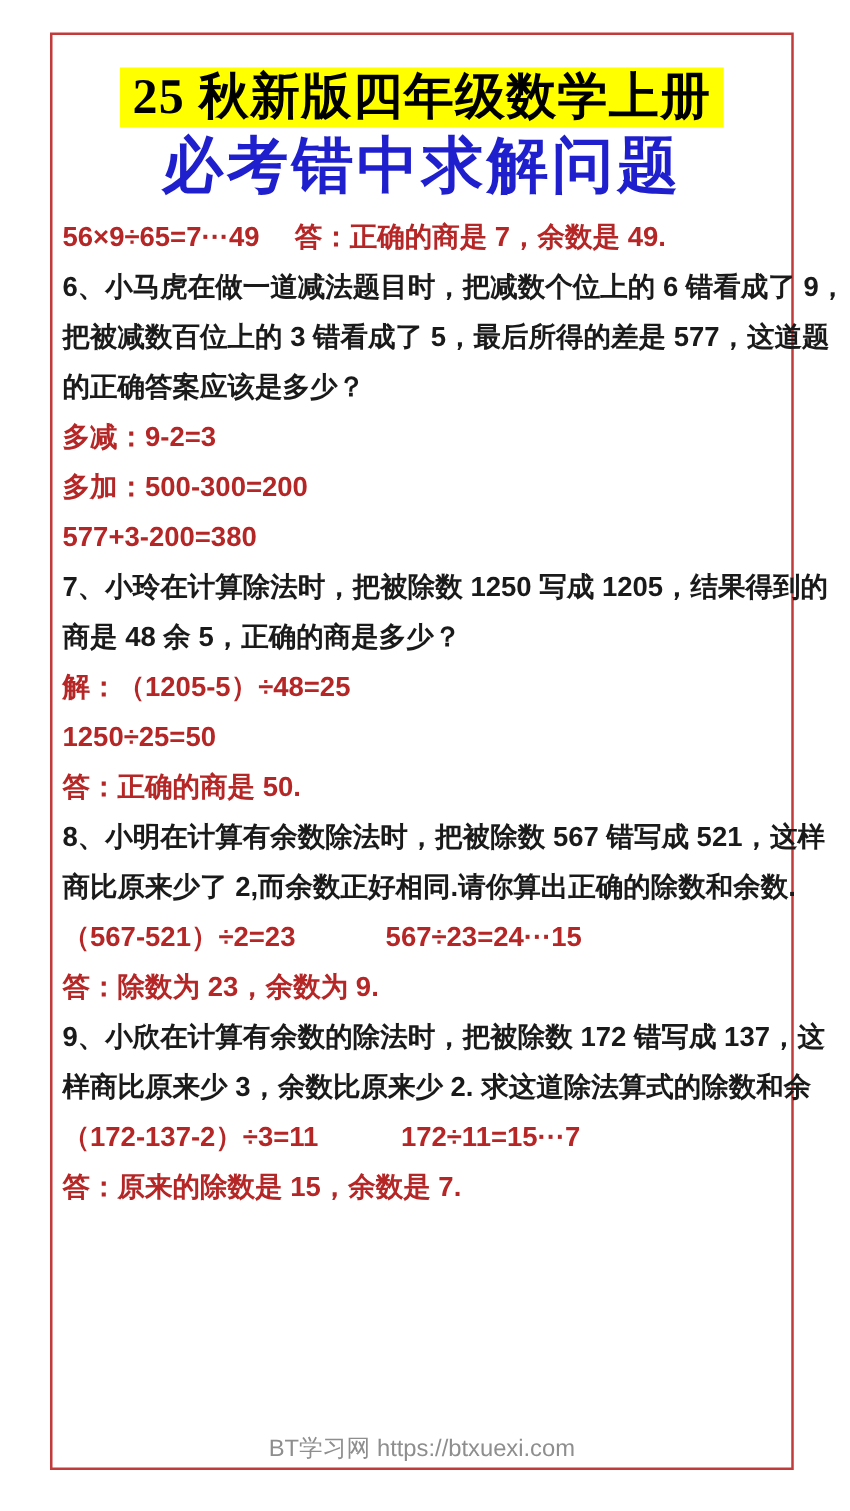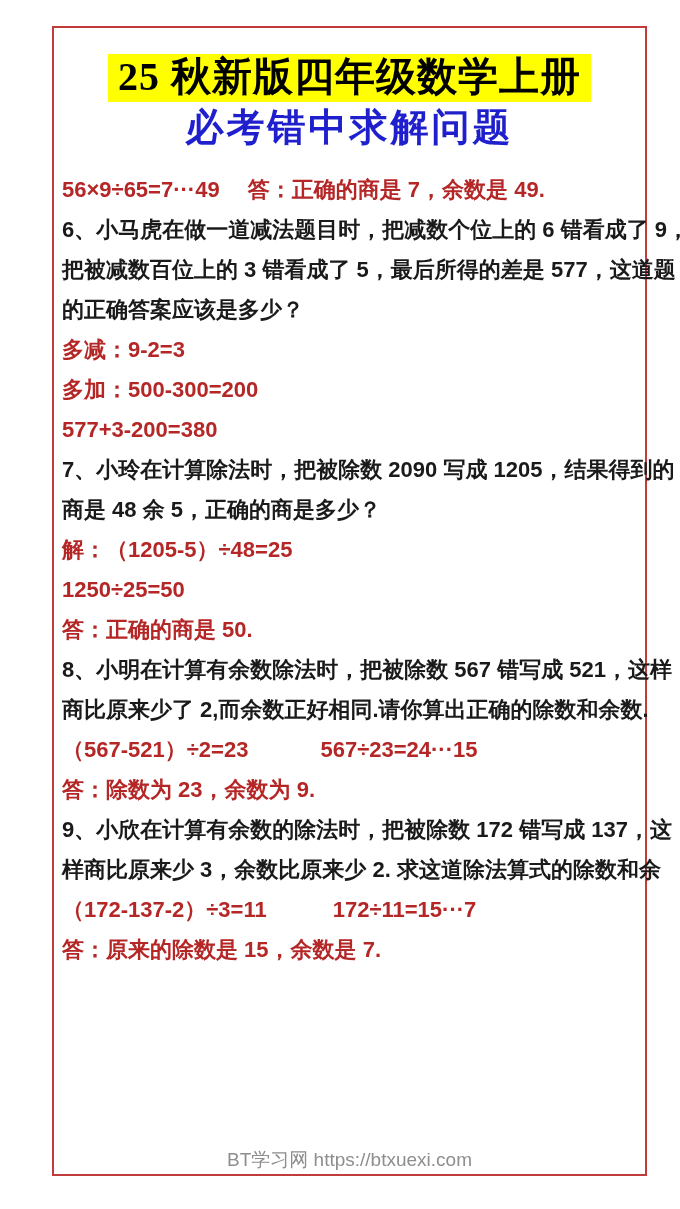--- a/index.html
+++ b/index.html
@@ -10,21 +10,21 @@
   }
   .page {
     position: relative;
     width: 680px;
     height: 1209px;
     background: #ffffff;
     overflow: hidden;
   }
   .frame {
     position: absolute;
-    left: 52px;
+    left: 40px;
     top: 26px;
     width: 595px;
     height: 1150px;
     border: 2px solid var(--frame-red, #c13b3b);
     background: #ffffff;
     box-sizing: border-box;
   }
   .title-wrap {
     text-align: center;
     margin-top: 26px;
@@ -39,21 +39,21 @@
     font-size: 40px;
     padding: 3px 10px 5px 10px;
     letter-spacing: 1px;
     white-space: pre;
   }
   .subtitle {
     text-align: center;
     color: var(--title-blue, #1f1fcd);
     font-family: "Liberation Serif", "DejaVu Serif", serif;
     font-weight: bold;
-    font-size: 38px;
+    font-size: 49px;
     letter-spacing: 3px;
     margin-top: 6px;
     line-height: 1;
   }
   .content {
     position: absolute;
     left: 8px;
     top: 142px;
     width: 583px;
   }
@@ -93,21 +93,21 @@
     <div class="subtitle">必考错中求解问题</div>
 
     <div class="content">
         <div class="line red">56×9÷65=7···49　 答：正确的商是 7，余数是 49.</div>
         <div class="line black">6、小马虎在做一道减法题目时，把减数个位上的 6 错看成了 9，</div>
         <div class="line black">把被减数百位上的 3 错看成了 5，最后所得的差是 577，这道题</div>
         <div class="line black">的正确答案应该是多少？</div>
         <div class="line red">多减：9-2=3</div>
         <div class="line red">多加：500-300=200</div>
         <div class="line red">577+3-200=380</div>
-        <div class="line black">7、小玲在计算除法时，把被除数 2090 写成 1205，结果得到的</div>
+        <div class="line black">7、小玲在计算除法时，把被除数 1250 写成 1205，结果得到的</div>
         <div class="line black">商是 48 余 5，正确的商是多少？</div>
         <div class="line red">解：（1205-5）÷48=25</div>
         <div class="line red">1250÷25=50</div>
         <div class="line red">答：正确的商是 50.</div>
         <div class="line black">8、小明在计算有余数除法时，把被除数 567 错写成 521，这样</div>
         <div class="line black">商比原来少了 2,而余数正好相同.请你算出正确的除数和余数.</div>
         <div class="line red">（567-521）÷2=23　　　 567÷23=24···15</div>
         <div class="line red">答：除数为 23，余数为 9.</div>
         <div class="line black">9、小欣在计算有余数的除法时，把被除数 172 错写成 137，这</div>
         <div class="line black">样商比原来少 3，余数比原来少 2. 求这道除法算式的除数和余</div>

